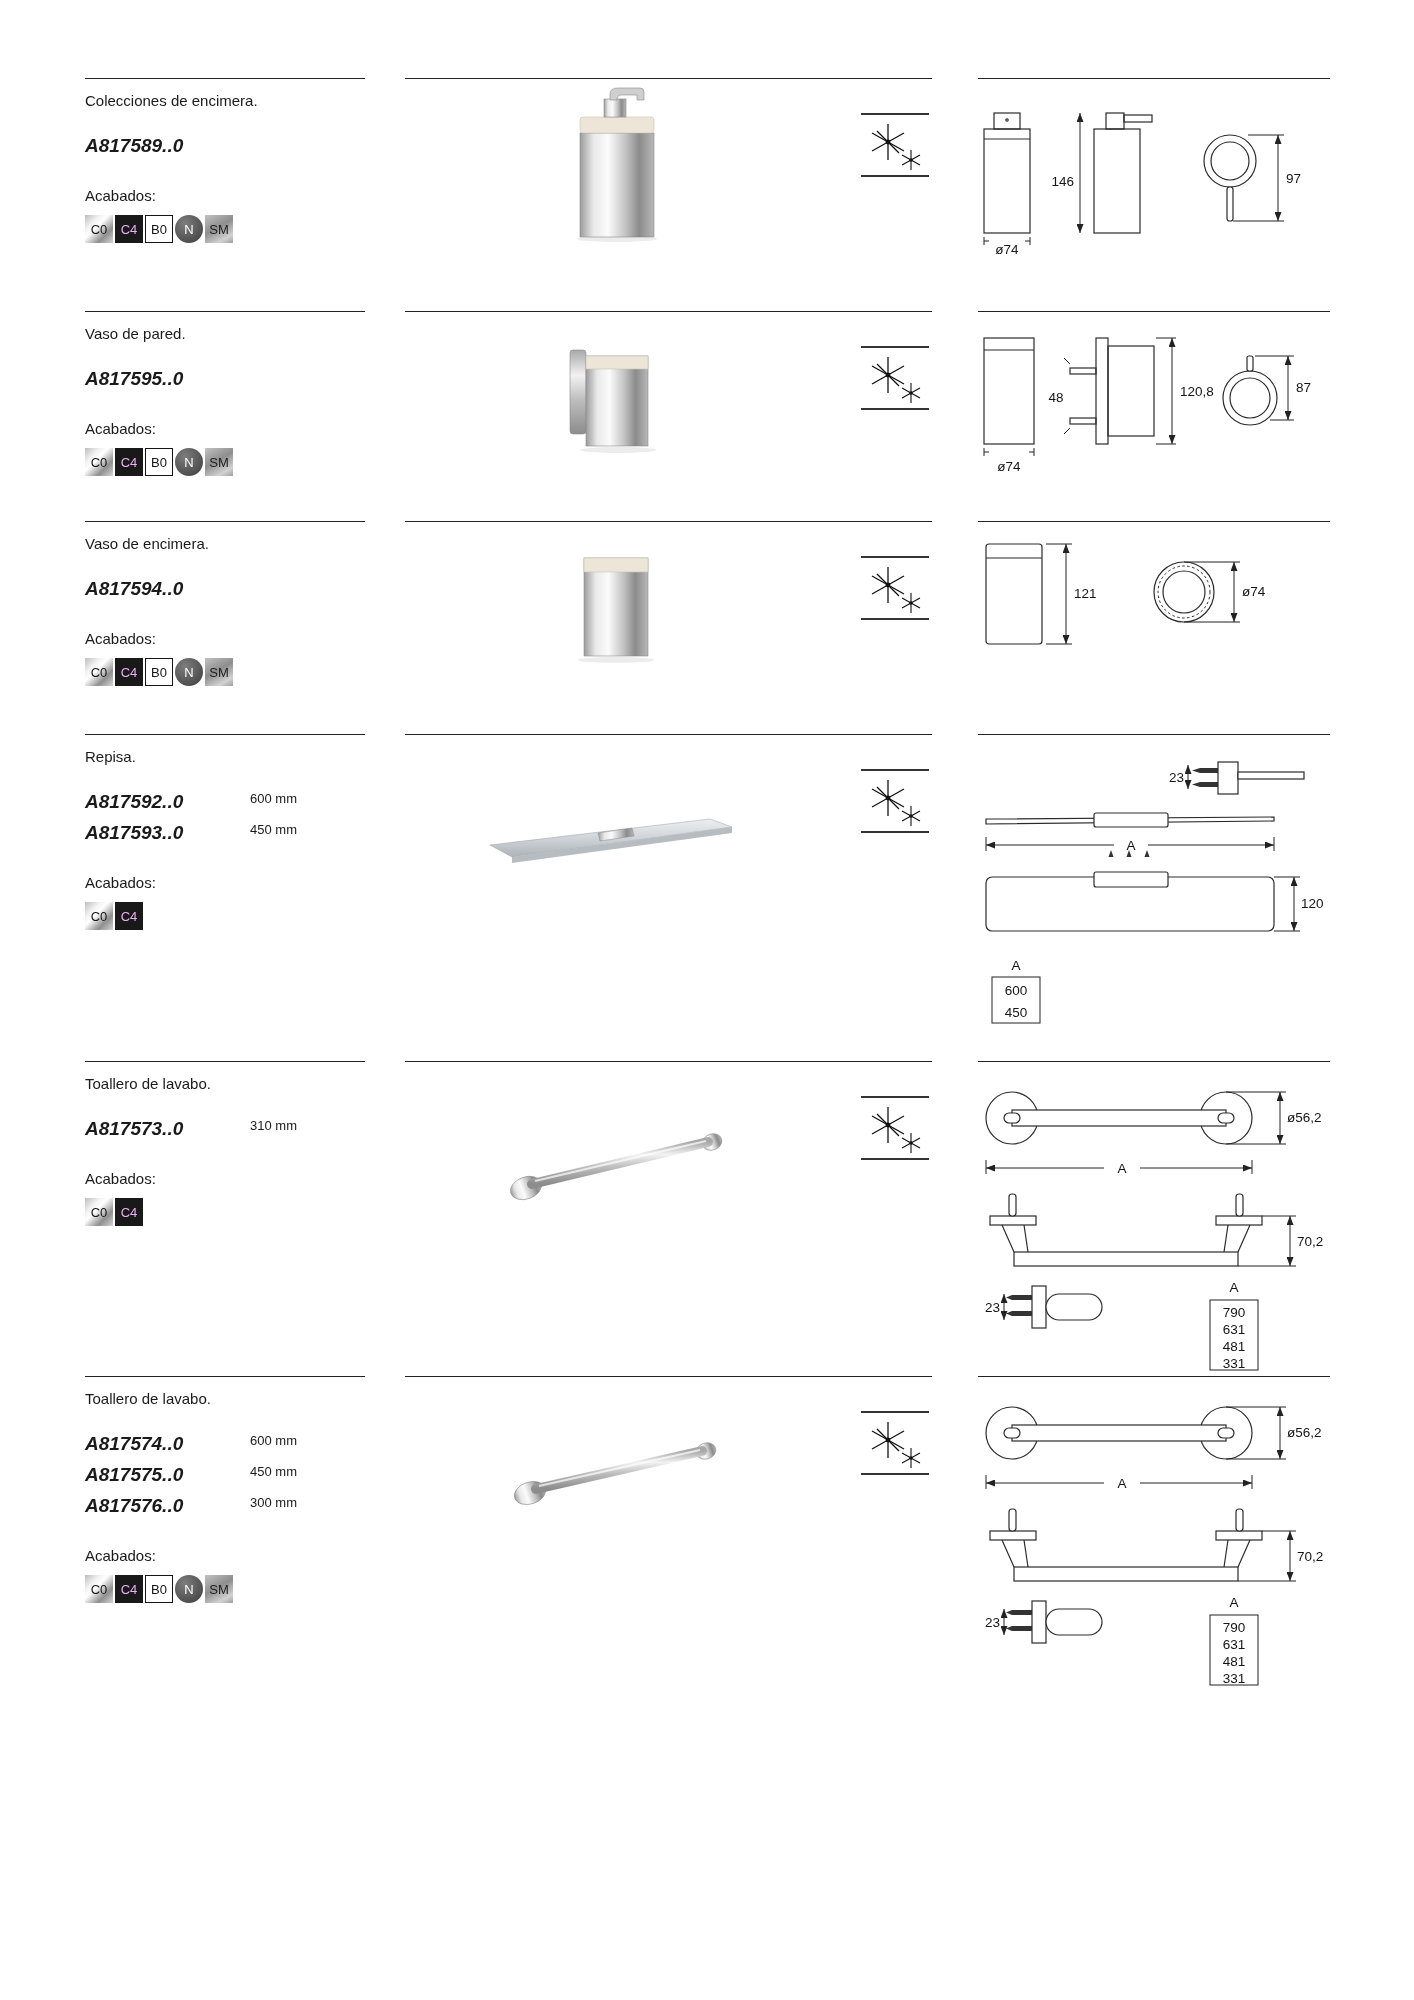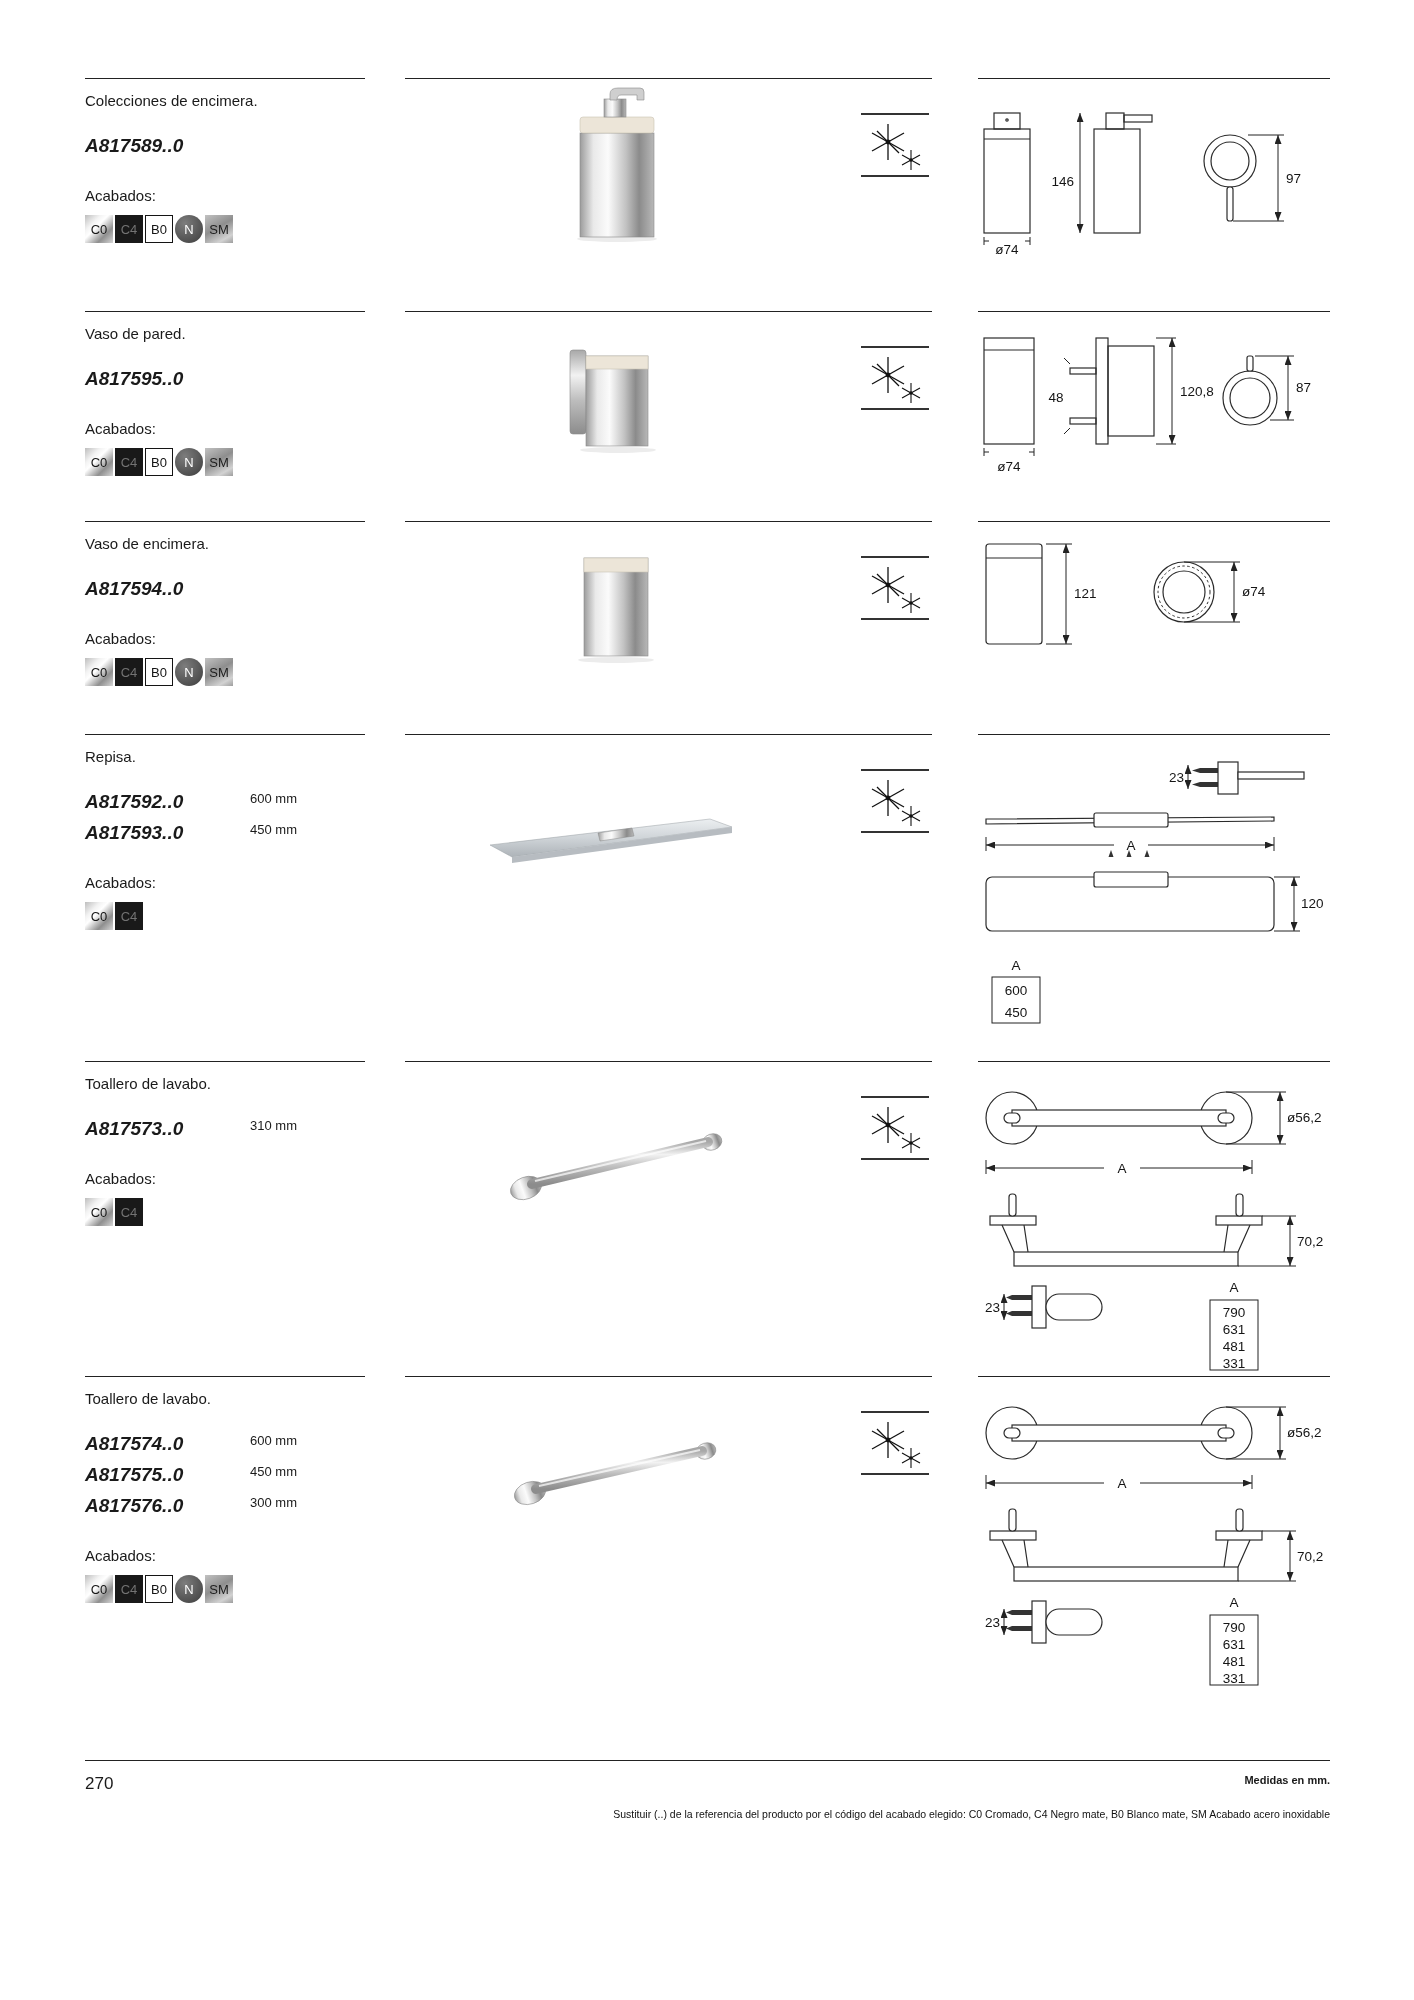--- a/index.html
+++ b/index.html
@@ -14,21 +14,21 @@
 .r1{min-height:233px}.r2{min-height:210px}.r3{min-height:213px}
 .r4{min-height:327px}.r5{min-height:313px}.r6{min-height:370px}
 .pname { font-size:15px; margin-bottom:26px; }
 .refline { display:flex; margin-bottom:9px; }
 .ref-code { font-size:19px; font-weight:700; width:165px;font-style:italic; }
 .ref-size { font-size:13px; }
 .acabados { font-size:15px; margin-top:30px; margin-bottom:11px; }
 .chips { display:flex; gap:2px; align-items:center; }
 .chip { width:28px; height:28px; display:flex; align-items:center; justify-content:center; font-size:13px; }
 .chip-c0 { background:linear-gradient(135deg,#bdbdbd 0%,#f3f3f3 28%,#ffffff 42%,#8f8f8f 72%,#d6d6d6 100%); color:#151515; }
-.chip-c4 { background:#191919; color:#737373; }
+.chip-c4 { background:#191919; color:#f0abfc; }
 .chip-b0 { background:#fff; border:1.5px solid #141414; color:#141414; }
 .chip-n  { background:radial-gradient(circle at 35% 30%, #7d7d7d, #4c4c4c 75%); border-radius:50%; color:#fff; }
 .chip-sm { background:linear-gradient(150deg,#c2c2c2 0%,#8e8e8e 45%,#d2d2d2 80%,#9d9d9d 100%); color:#1d1d1d; }
 .photo-box { width:420px; display:flex; justify-content:center; }
 .pm1{margin-top:4px}.pm2{margin-top:16px}.pm3{margin-top:14px}
 .pm4{margin-top:58px}.pm5{margin-top:30px}.pm6{margin-top:22px}
 .sparkle-box { margin-left:auto; margin-top:33px; }
 .diag text { fill:#151515; font-size:13.5px; font-family:"Liberation Sans",sans-serif; }
 .diag .ln  { stroke:#2b2b2b; stroke-width:1.2; fill:none; }
 .diag .wf  { stroke:#2b2b2b; stroke-width:1.2; fill:#fff; }
@@ -523,21 +523,14 @@
         <text x="256" y="220" text-anchor="middle">A</text>
         <rect class="dim" x="232" y="228" width="48" height="70"></rect>
         <text x="256" y="245" text-anchor="middle">790</text>
         <text x="256" y="262" text-anchor="middle">631</text>
         <text x="256" y="279" text-anchor="middle">481</text>
         <text x="256" y="296" text-anchor="middle">331</text>
       </svg>
     </div>
   </section>
 
-  <footer class="footer">
-    <div class="pagenum">270</div>
-    <div class="foot-right">
-      <div class="units">Medidas en mm.</div>
-      <div class="footnote">Sustituir (..) de la referencia del producto por el código del acabado elegido: C0 Cromado, C4 Negro mate, B0 Blanco mate, SM Acabado acero inoxidable</div>
-    </div>
-  </footer>
 
 </div>
 
 </body></html>

